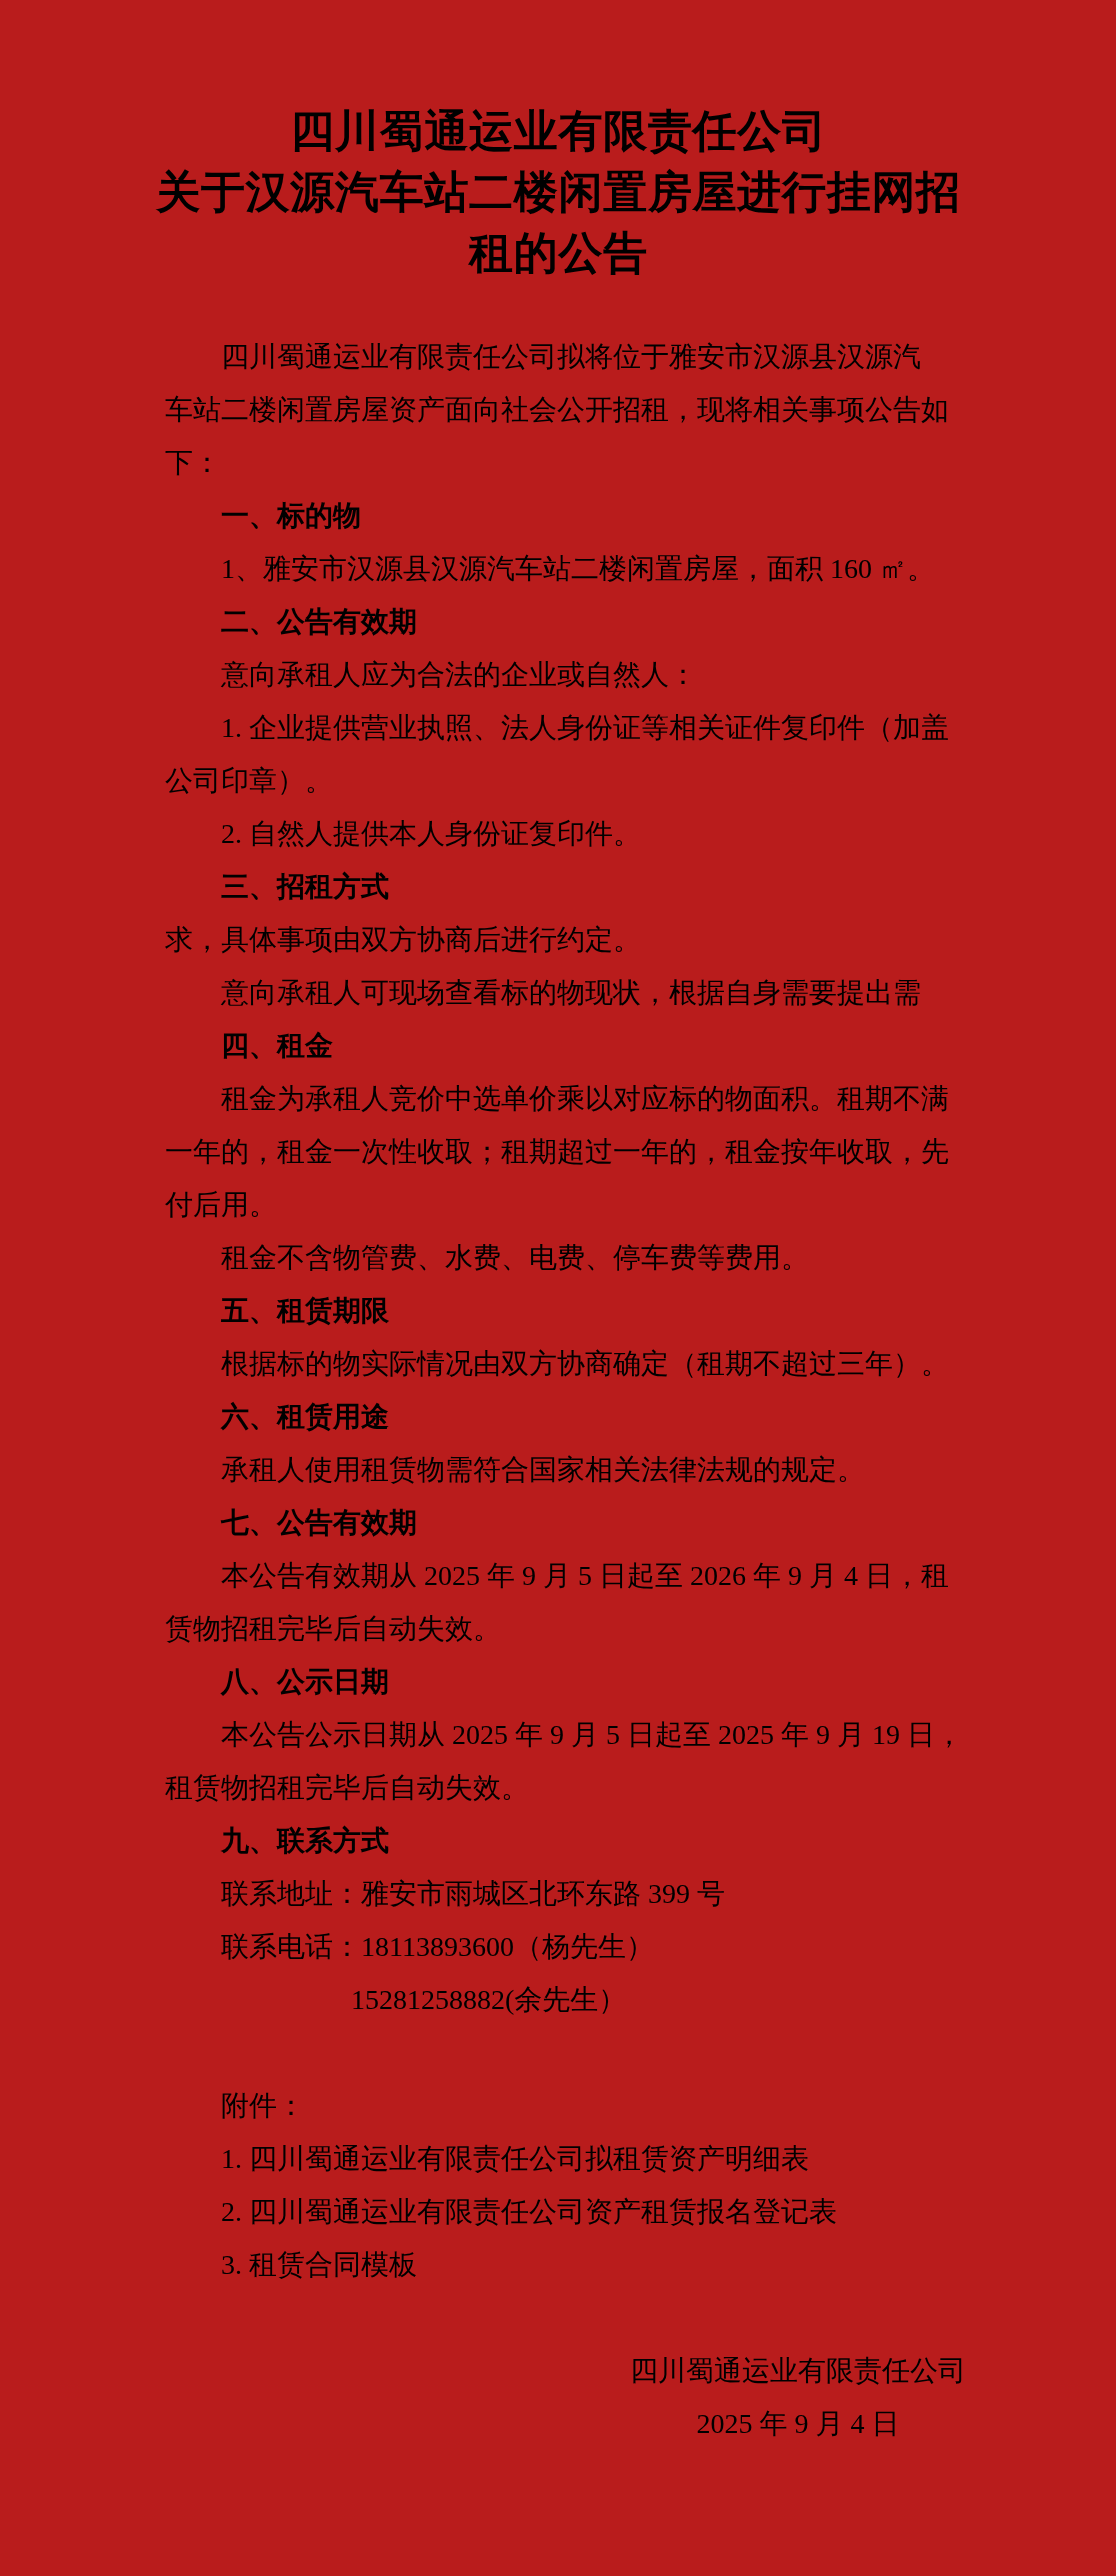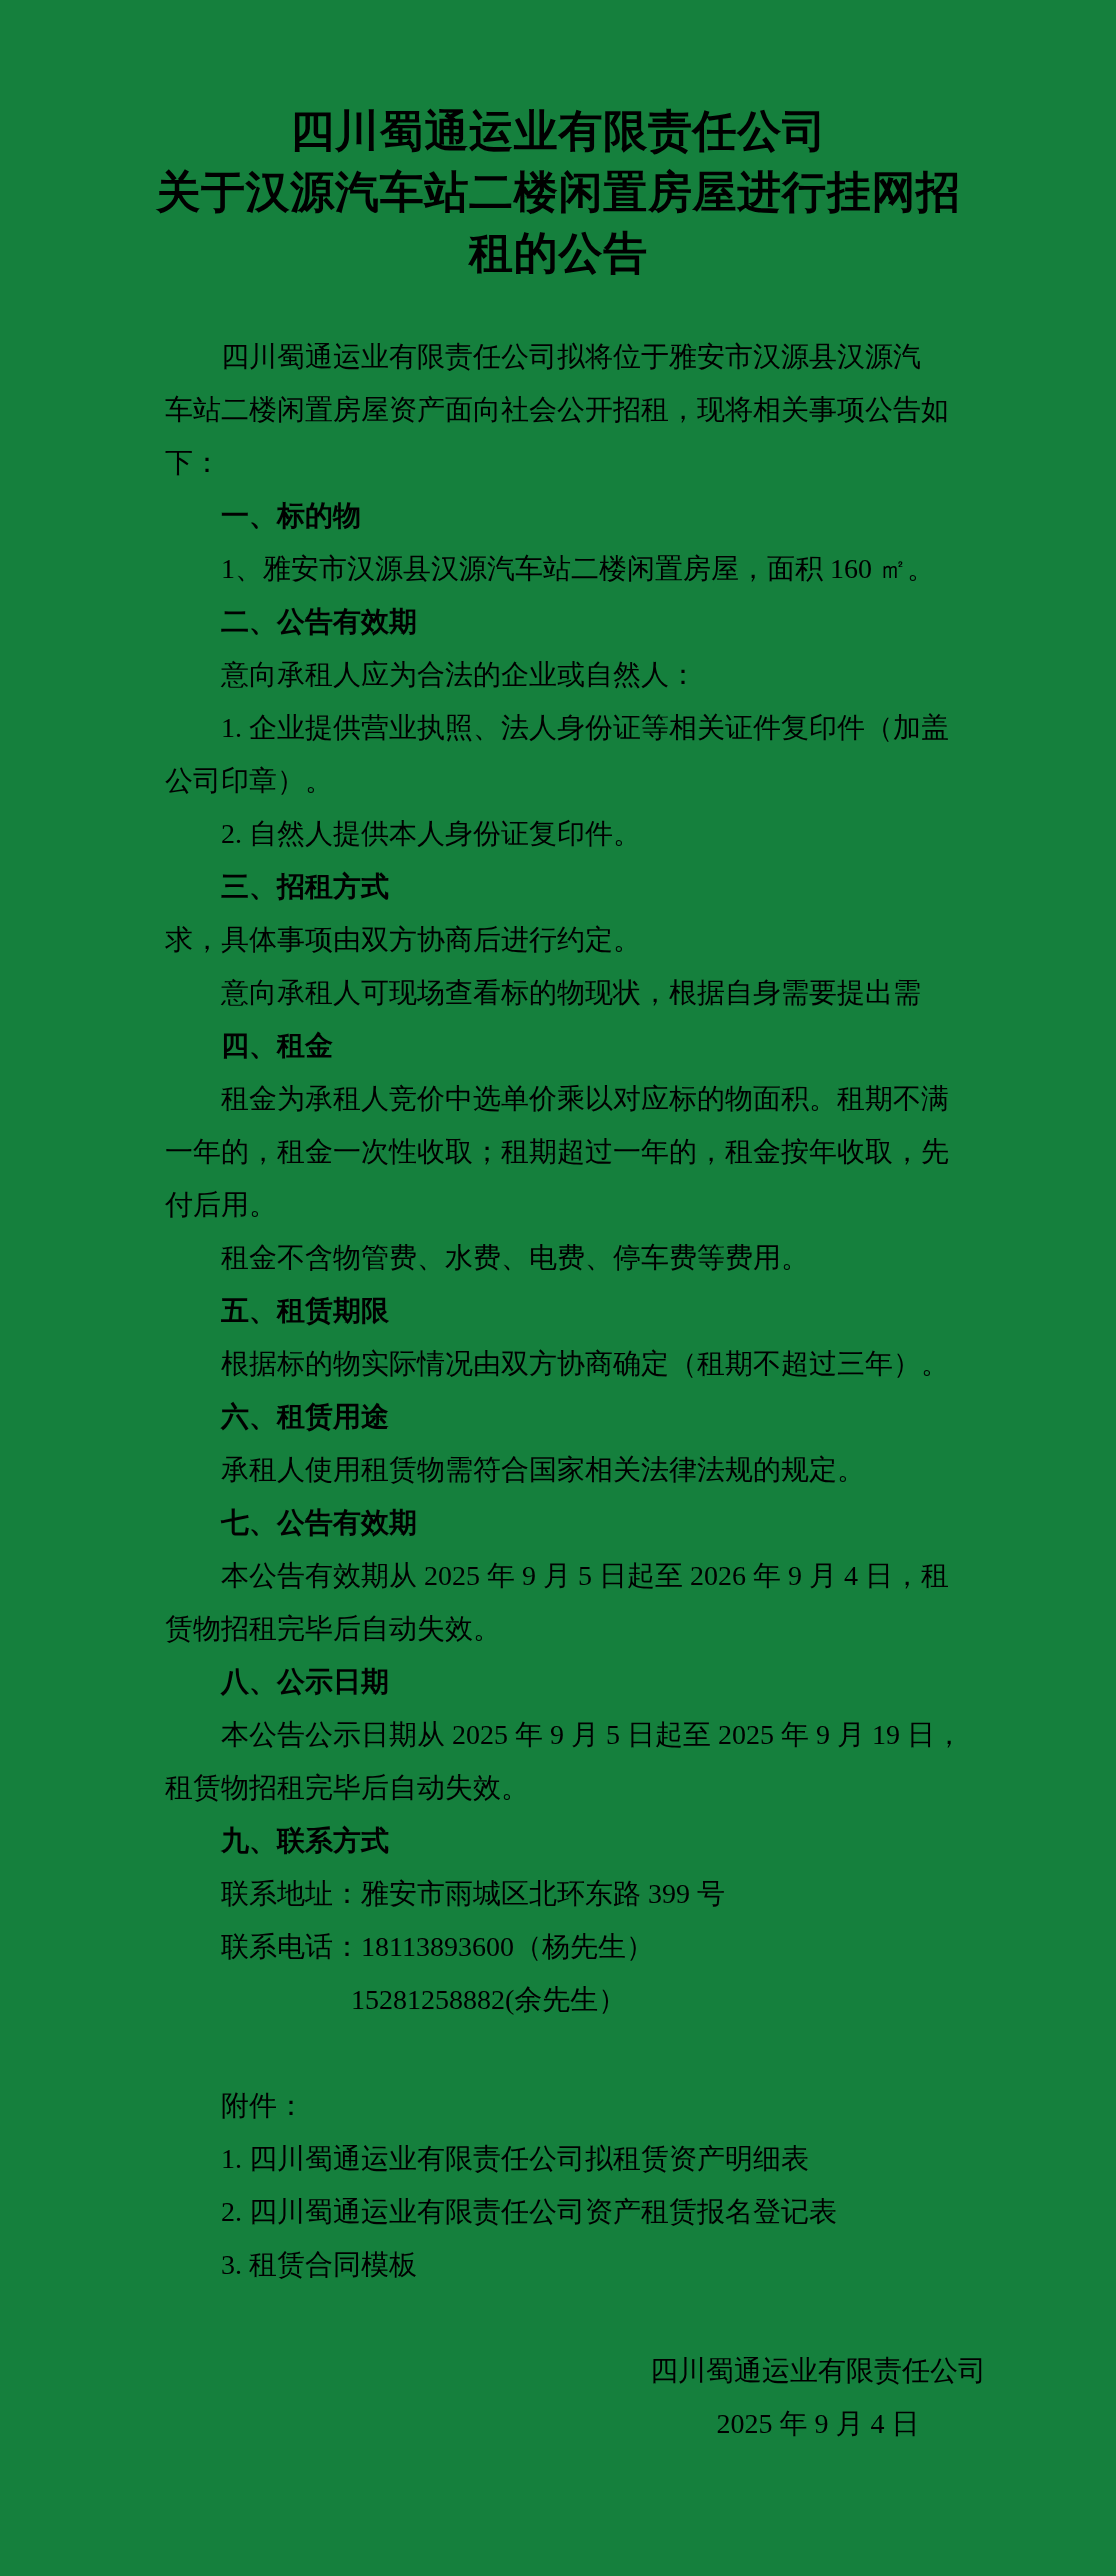--- a/index.html
+++ b/index.html
@@ -4,39 +4,39 @@
 <style>
   html, body {
     margin: 0;
     padding: 0;
     background: #ffffff;
   }
   .page {
     position: relative;
     width: 1117px;
     height: 2576px;
-    background: #15803d;
+    background: #b91c1c;
     color: #000000;
     overflow: hidden;
   }
   
   .title-block {
     padding-top: 101px;
     text-align: center;
     font-family: "Liberation Serif", "DejaVu Serif", serif;
     font-weight: bold;
     font-size: 44px;
     line-height: 61px;
     letter-spacing: 0.7px;
   }
   
   .doc-body {
     margin-top: 46px;
     padding-left: 165px;
-    padding-right: 76px;
+    padding-right: 96px;
     font-family: "Liberation Serif", "DejaVu Serif", serif;
     font-size: 28px;
     line-height: 53px;
     letter-spacing: 0px;
   }
   .line {
     white-space: pre;
     min-height: 53px;
   }
   .line.indent {

